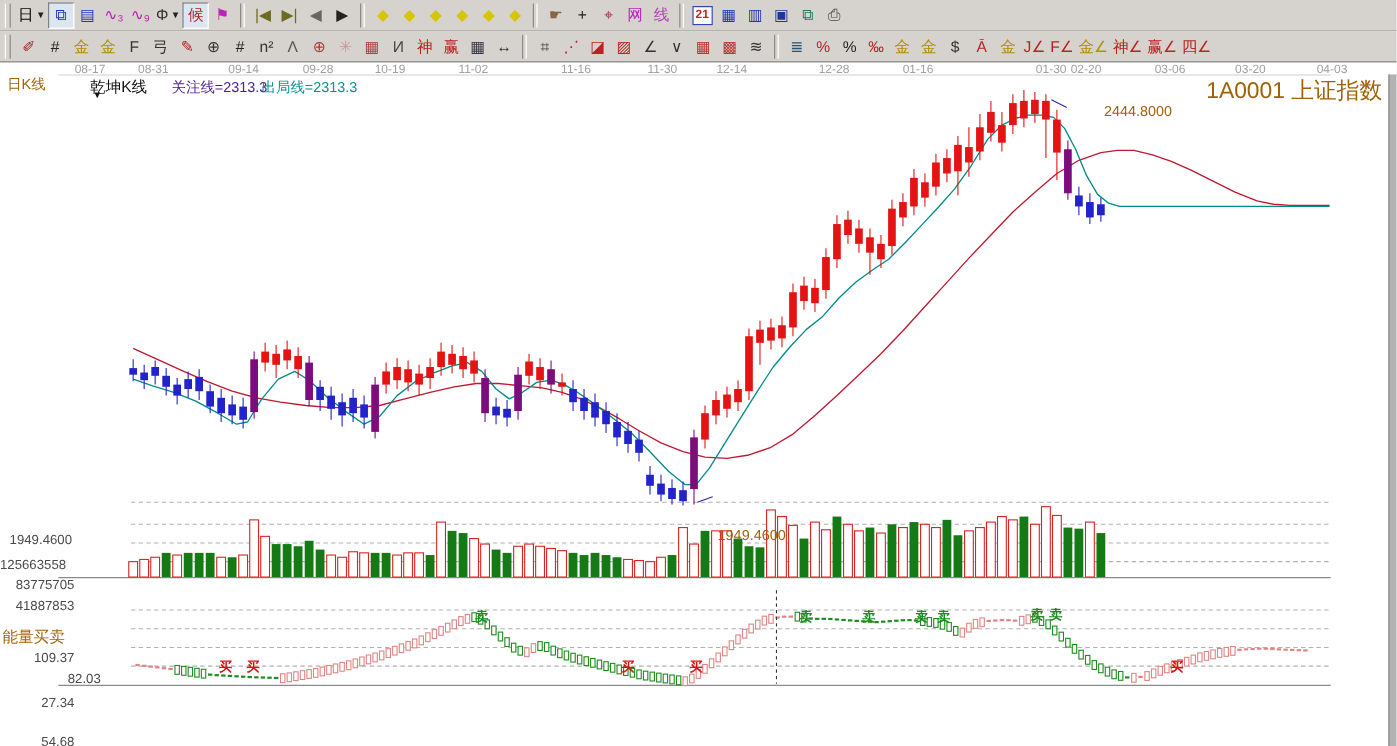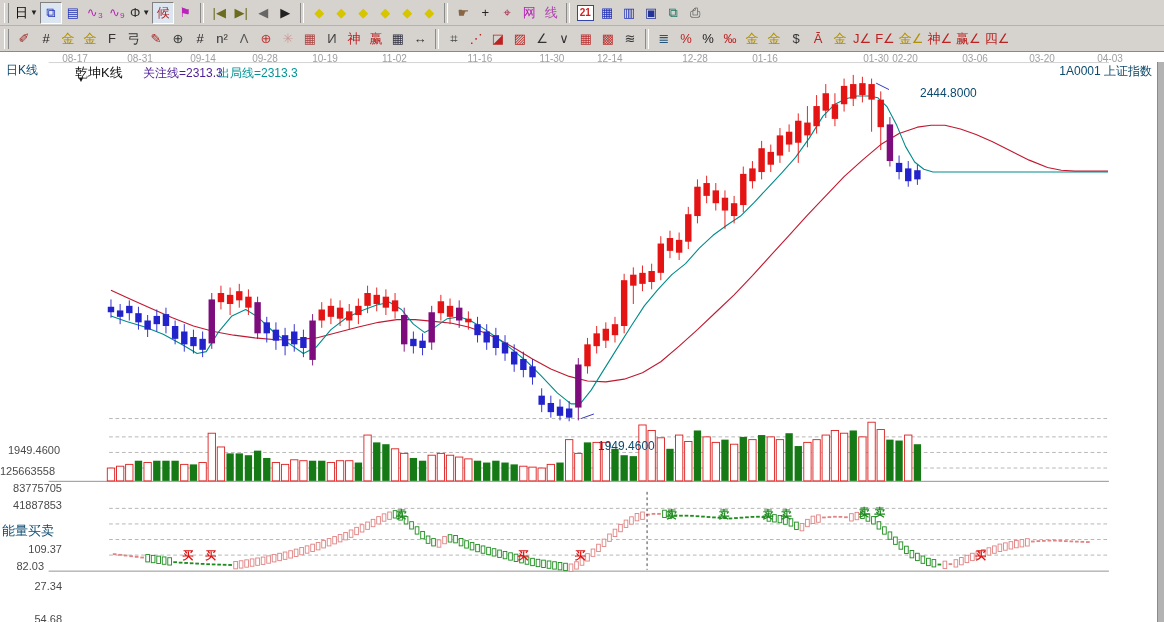--- a/index.html
+++ b/index.html
@@ -13,21 +13,21 @@
   .grip{width:3px;height:20px;border-left:1px solid #ffffff;border-right:1px solid #8a8a8a;margin:0 4px 0 2px;}
   .sep{width:2px;height:20px;border-left:1px solid #8a8a8a;border-right:1px solid #ffffff;margin:0 4px;}
   .ico{min-width:22px;height:22px;display:flex;align-items:center;justify-content:center;
        font-size:13px;line-height:22px;color:#333;cursor:default;border:1px solid transparent;
        box-sizing:border-box;padding:0 1px;white-space:nowrap;}
   .ico.pressed{border-color:#808080 #ffffff #ffffff #808080;background:#dce6f0;}
   .dd{font-size:8px;color:#222;margin-left:2px;}
   .calbox{border:1px solid #3344aa;padding:0 2px;font-size:10px;font-weight:bold;line-height:14px;background:#fff;}
   
   .abs{position:absolute;white-space:nowrap;}
-  .lbl-blue{color:#0c4a6e;}
+  .lbl-blue{color:#a16207;}
   .lbl-red{color:#4c1d95;}
   .lbl-teal{color:#009595;}
   .date-lbl{color:#a0a0a0;font-size:10px;}
   .axis-num{color:#4a4a4a;font-size:11px;}
   #rightbar{position:absolute;left:1157px;top:62px;width:7px;height:560px;background:#b3b3b3;border-left:1px solid #8a8a8a;box-sizing:border-box;}
   svg text{font-family:"Liberation Sans","DejaVu Sans",sans-serif;}
 </style>
 </head>
 <body>
 
@@ -735,21 +735,21 @@
         <text x="805" y="560" fill="#1e8c1e" font-size="12" font-weight="bold" text-anchor="middle">卖</text>
         <text x="890" y="558" fill="#1e8c1e" font-size="12" font-weight="bold" text-anchor="middle">卖</text>
         <text x="907" y="558" fill="#1e8c1e" font-size="12" font-weight="bold" text-anchor="middle">卖</text>
         <line x1="653" y1="532" x2="653" y2="617" stroke="#333333" stroke-dasharray="3 3"></line>
         <line x1="903" y1="86" x2="917" y2="93" stroke="#2525b5"></line>
         <line x1="581" y1="452" x2="595" y2="447" stroke="#2525b5"></line>
       </svg>
 
     <div id="dates">
         <span class="abs date-lbl" style="left: 50px; top: 53px; width: 50px; text-align: center;">08-17</span>
-        <span class="abs date-lbl" style="left: 115px; top: 53px; width: 50px; text-align: center;">08-31</span>
+        <span class="abs date-lbl" style="left: 115px; top: 53px; width: 50px; ">08-31</span>
         <span class="abs date-lbl" style="left: 178px; top: 53px; width: 50px; text-align: center;">09-14</span>
         <span class="abs date-lbl" style="left: 240px; top: 53px; width: 50px; text-align: center;">09-28</span>
         <span class="abs date-lbl" style="left: 300px; top: 53px; width: 50px; text-align: center;">10-19</span>
         <span class="abs date-lbl" style="left: 382px; top: 53px; width: 50px; text-align: left;">11-02</span>
         <span class="abs date-lbl" style="left: 455px; top: 53px; width: 50px; text-align: center;">11-16</span>
         <span class="abs date-lbl" style="left: 527px; top: 53px; width: 50px; text-align: center;">11-30</span>
         <span class="abs date-lbl" style="left: 597px; top: 53px; width: 50px; text-align: left;">12-14</span>
         <span class="abs date-lbl" style="left: 670px; top: 53px; width: 50px; text-align: center;">12-28</span>
         <span class="abs date-lbl" style="left: 740px; top: 53px; width: 50px; text-align: center;">01-16</span>
         <span class="abs date-lbl" style="left: 851px; top: 53px; width: 50px; text-align: center;">01-30</span>
@@ -757,35 +757,35 @@
         <span class="abs date-lbl" style="left: 950px; top: 53px; width: 50px; text-align: center;">03-06</span>
         <span class="abs date-lbl" style="left: 1017px; top: 53px; width: 50px; text-align: center;">03-20</span>
         <span class="abs date-lbl" style="left: 1085px; top: 53px; width: 50px; text-align: center;">04-03</span>
       </div>
 
     <span class="abs lbl-blue" style="left:6px;top:62px;font-size:12px;">日K线</span>
     <span class="abs" style="left:75px;top:64px;font-size:13px;color:#111;">乾坤K线</span>
     <span class="abs" style="left:77px;top:75px;font-size:8px;color:#111;">▼</span>
     <span class="abs lbl-red" style="left:143px;top:65px;font-size:12px;">关注线=2313.3</span>
     <span class="abs lbl-teal" style="left:218px;top:65px;font-size:12px;">出局线=2313.3</span>
-    <span class="abs lbl-blue" style="right:12px;top:63px;font-size:12px;">1A0001 上证指数</span>
+    <span class="abs lbl-blue" style="right:12px;top:63px;font-size:19px;">1A0001 上证指数</span>
 
     <span class="abs lbl-blue" style="left:920px;top:86px;font-size:12px;text-align:right;">2444.8000</span>
     <span class="abs axis-num" style="left:8px;top:444px;">1949.4600</span>
     <span class="abs lbl-blue" style="left:598px;top:439px;font-size:12px;">1949.4600</span>
 
     <div id="volaxis">
         <span class="abs axis-num" style="left: 0px; top: 465px; width: 62px; text-align: left;">125663558</span>
         <span class="abs axis-num" style="left: 0px; top: 482px; width: 62px; text-align: right;">83775705</span>
         <span class="abs axis-num" style="left: 0px; top: 499px; width: 62px; text-align: right;">41887853</span>
       </div>
 
     <span class="abs lbl-blue" style="left:2px;top:522px;font-size:13px;">能量买卖</span>
     <div id="subaxis">
         <span class="abs axis-num" style="left: 0px; top: 543px; width: 62px; text-align: right;">109.37</span>
-        <span class="abs axis-num" style="left: 0px; top: 560px; width: 44px; text-align: right;">82.03</span>
+        <span class="abs axis-num" style="left: 0px; top: 560px; width: 84px; text-align: right;">82.03</span>
         <span class="abs axis-num" style="left: 0px; top: 577px; width: 62px; text-align: right; margin-top: 36px;">54.68</span>
         <span class="abs axis-num" style="left: 0px; top: 580px; width: 62px; text-align: right;">27.34</span>
       </div>
 
     <div id="rightbar"></div>
   </div>
 </div>
 
 </body></html>

